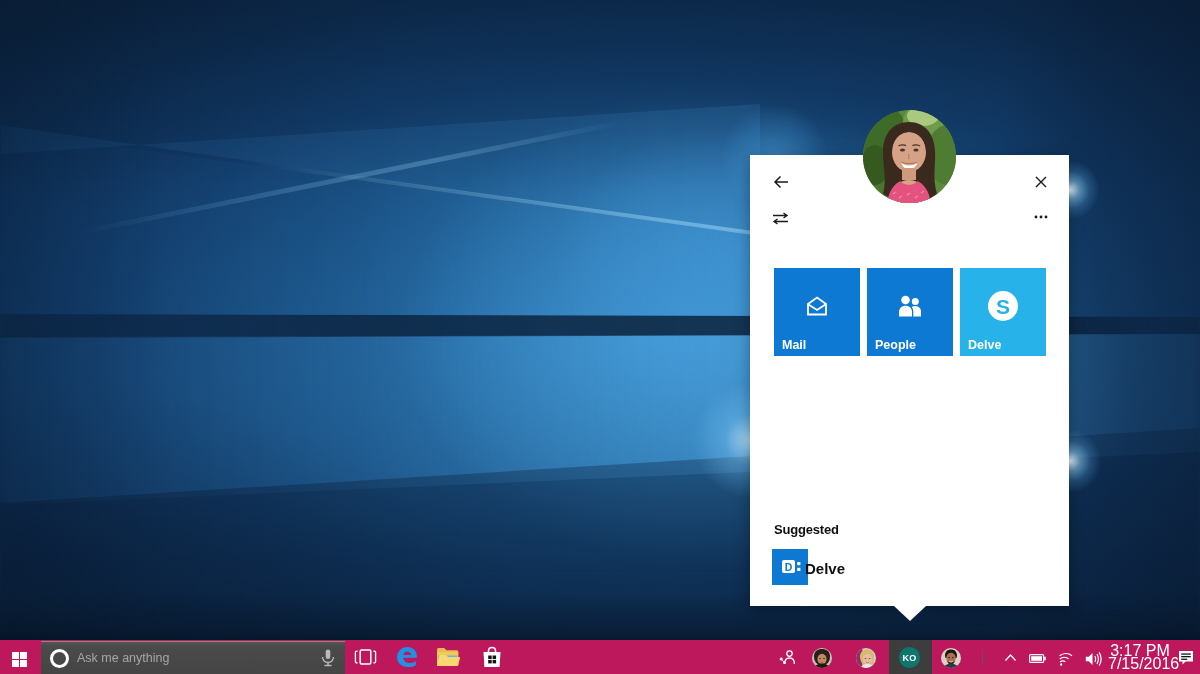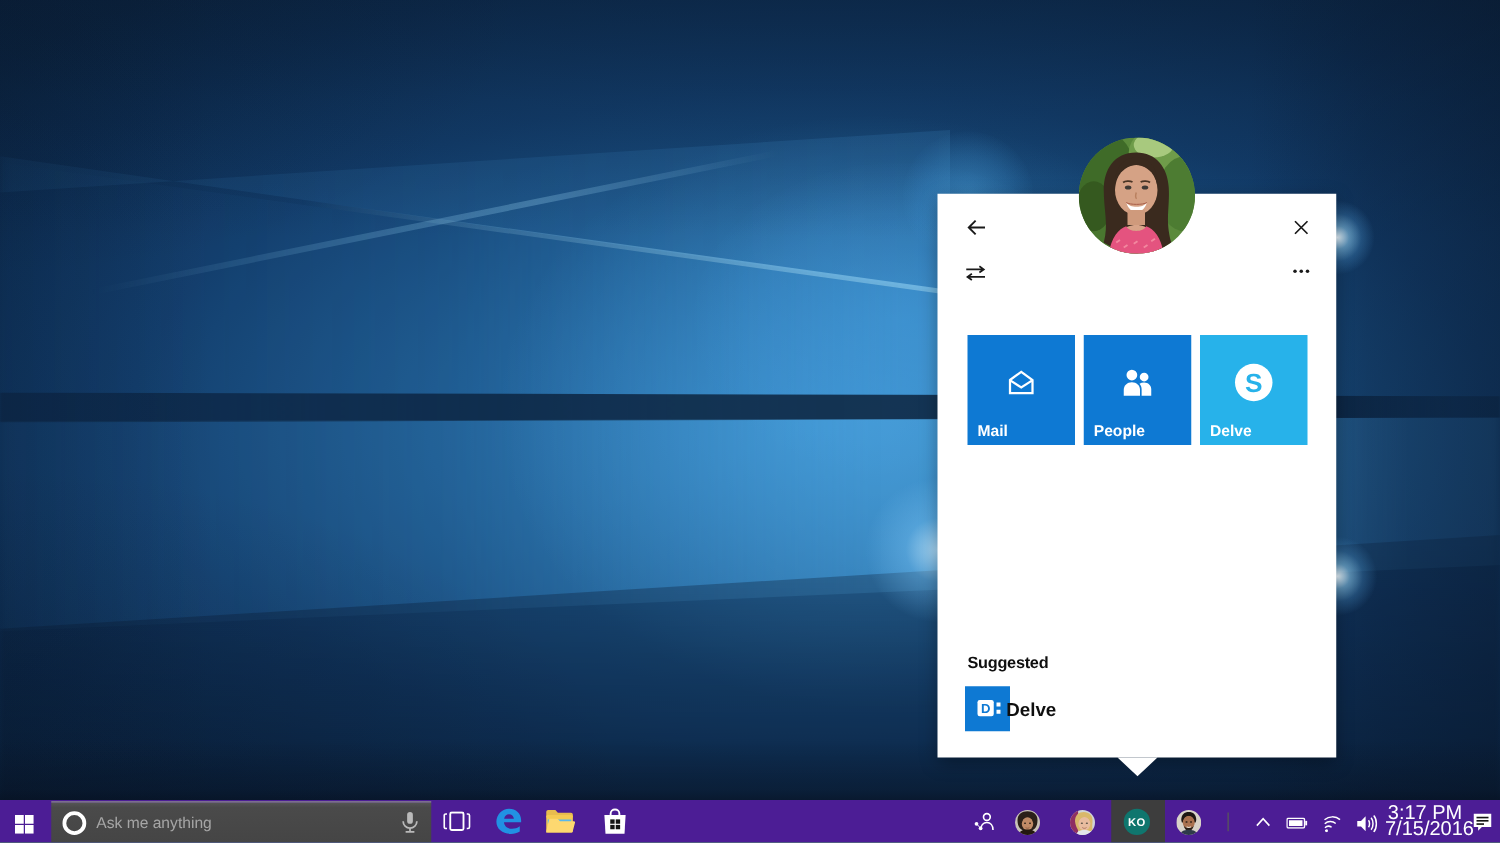--- a/index.html
+++ b/index.html
@@ -47,21 +47,21 @@
   #tpeople{left:117px;}
   #tskype{left:210px;background:#27b2ea;}
   #suggested{position:absolute;left:24px;top:367px;font-size:13px;font-weight:bold;color:#0f0f0f;letter-spacing:-0.2px;}
   #delveTile{position:absolute;left:22px;top:394px;width:36px;height:36px;background:#0e79d3;}
   #delveLbl{position:absolute;left:55px;top:405px;font-size:15px;font-weight:bold;color:#0f0f0f;}
 
   
   #avatar{position:absolute;left:863px;top:110px;width:93px;height:93px;border-radius:50%;overflow:hidden;}
 
   
-  #taskbar{position:absolute;left:0;top:640px;width:1200px;height:34px;background:#4c1d95;}
+  #taskbar{position:absolute;left:0;top:640px;width:1200px;height:34px;background:#be185d;}
   #searchbox{position:absolute;left:41px;top:1px;width:304px;height:33px;background:linear-gradient(180deg,#555 0,#4a4a4a 4px,#454545 100%);border-top:1px solid #8a8a8a;box-sizing:border-box;}
   #askme{position:absolute;left:36px;top:9px;font-size:12.5px;color:#a6a6a6;}
   #kohl{position:absolute;left:889px;top:0;width:43px;height:34px;background:#3d3d3d;}
   .tavatar{position:absolute;top:648px;width:20px;height:20px;border-radius:50%;overflow:hidden;}
   #koc{position:absolute;left:899px;top:647px;width:21px;height:21px;border-radius:50%;background:#0f766e;color:#fff;font-size:9px;font-weight:bold;display:flex;align-items:center;justify-content:center;letter-spacing:0.3px;}
   #clock{position:absolute;left:1108px;top:645px;width:64px;text-align:center;color:#fff;font-size:16px;line-height:12.5px;}
   #sep{position:absolute;left:982px;top:650px;width:1px;height:15px;background:#585858;}
 </style>
 </head>
 <body>

